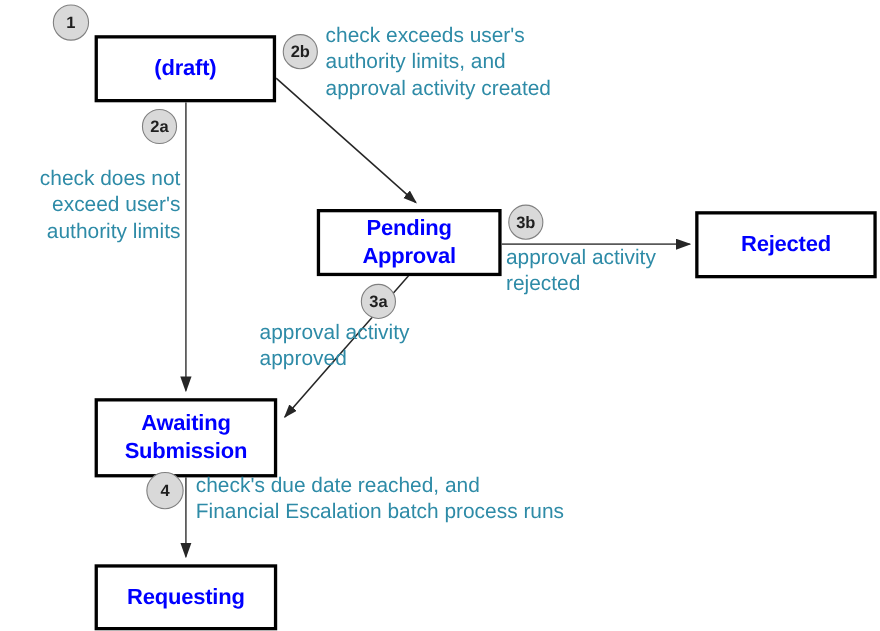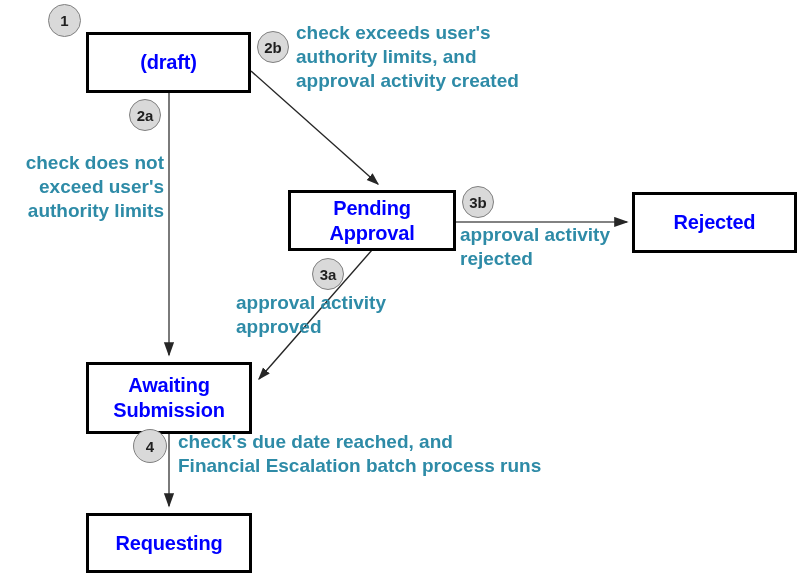--- a/index.html
+++ b/index.html
@@ -52,21 +52,21 @@
     justify-content: center;
     font-weight: bold;
     text-align: center;
     z-index: 5;
   }
   .badge.b-num { font-size: 15px; }
   .badge.b-sub { font-size: 15px; }
   .edge-label {
     position: absolute;
     color: #2e8ba7;
-    font-weight: bold;
+    font-weight: normal;
     font-size: 19px;
     line-height: 24px;
     white-space: pre-line;
     z-index: 4;
   }
   .al-right { text-align: right; }
   .al-left  { text-align: left; }
 </style>
 </head>
 <body>
@@ -118,21 +118,21 @@
   </div>
 
   <div class="badge b-sub" style="left:129px; top:99px; width:32px; height:32px;">
     <span>2a</span>
   </div>
 
   <div class="badge b-sub" style="left:257px; top:31px; width:32px; height:32px;">
     <span>2b</span>
   </div>
 
-  <div class="badge b-sub" style="left:312px; top:258px; width:32px; height:32px;">
+  <div class="badge b-sub" style="left:328px; top:258px; width:32px; height:32px;">
     <span>3a</span>
   </div>
 
   <div class="badge b-sub" style="left:462px; top:186px; width:32px; height:32px;">
     <span>3b</span>
   </div>
 
   <div class="badge b-num" style="left:133px; top:429px; width:34px; height:34px;">
     <span>4</span>
   </div>

